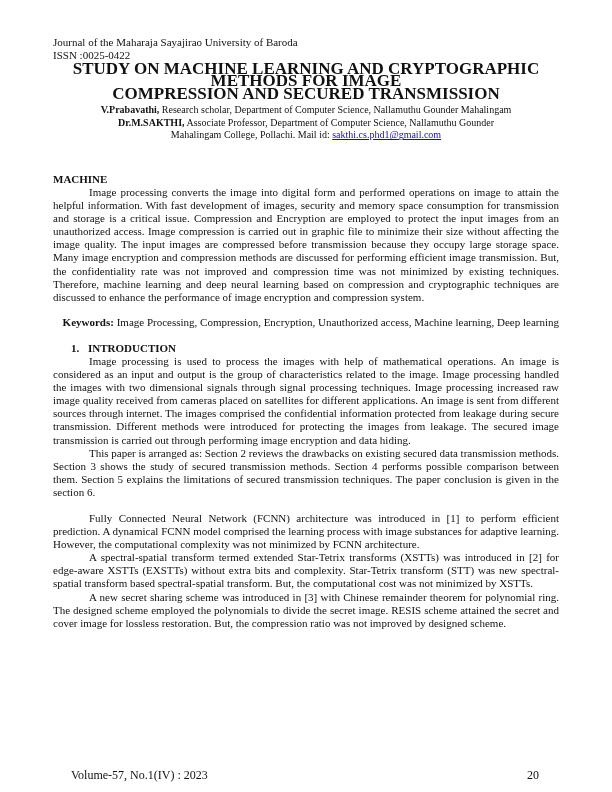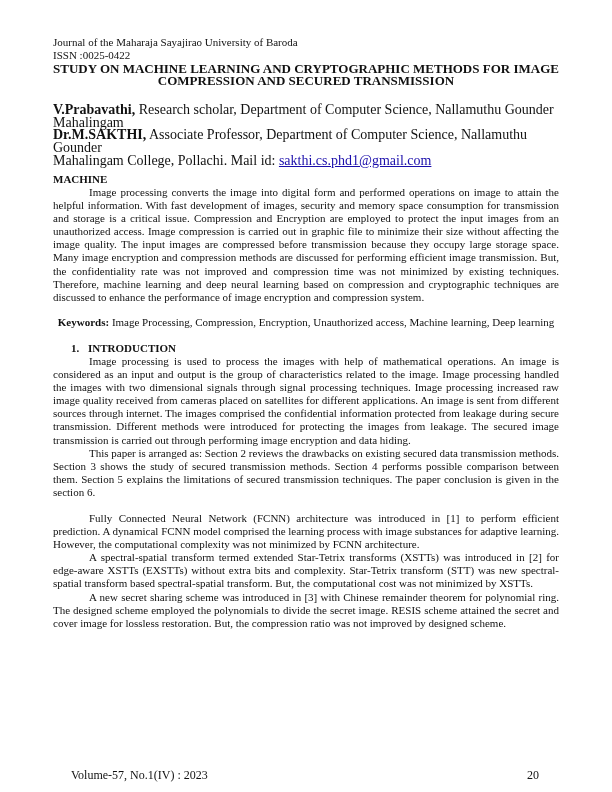--- a/index.html
+++ b/index.html
@@ -33,30 +33,31 @@
       line-height: 12.6px;
       white-space: nowrap;
     }
     .title {
       position: absolute;
       left: 53px;
       top: 63px;
       width: 506px;
       text-align: center;
       font-weight: bold;
-      font-size: 13px;
+      font-size: 17px;
       line-height: 12.4px;
       text-transform: uppercase;
     }
     .authors {
       position: absolute;
       left: 53px;
       top: 104px;
       width: 506px;
-      font-size: 14px;
+      text-align: center;
+      font-size: 10px;
       line-height: 12.7px;
     }
     .authors b { font-weight: bold; }
     .authors a {
       color: #1a0dab;
       text-decoration: underline;
     }
     .body-col {
       position: absolute;
       left: 53px;
@@ -78,21 +79,21 @@
     }
     p.para {
       margin: 0;
       text-align: justify;
       text-indent: 36px;
       line-height: 13.1px;
       hyphens: none;
     }
     .keywords {
       margin: 0;
-      text-align: center;
+      text-align: right;
       line-height: 13.1px;
     }
     .gap-abstract-keywords { height: 12px; }
     .gap-keywords-intro { height: 13px; }
     .gap-intro-lit { height: 13px; }
     .footer {
       position: absolute;
       left: 71px;
       right: 60px;
       top: 769px;

